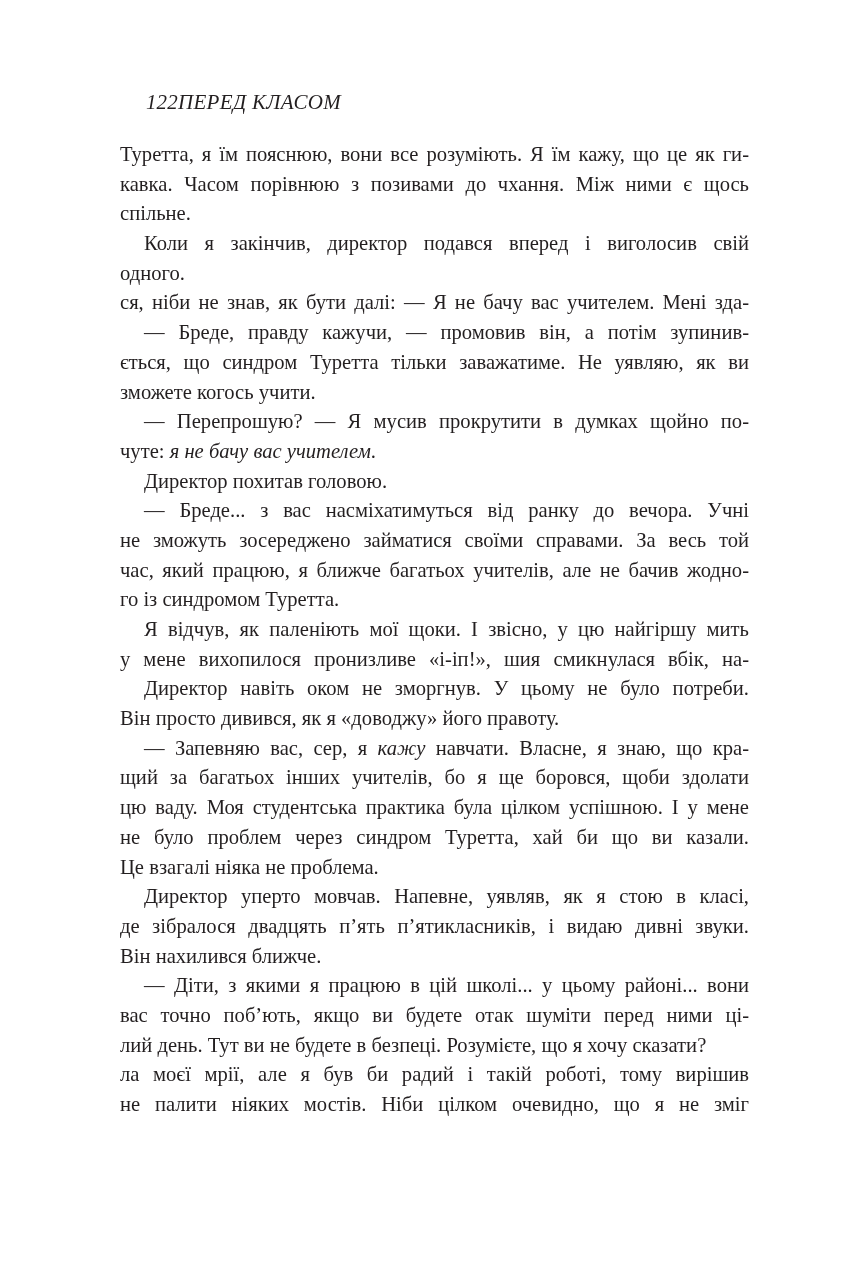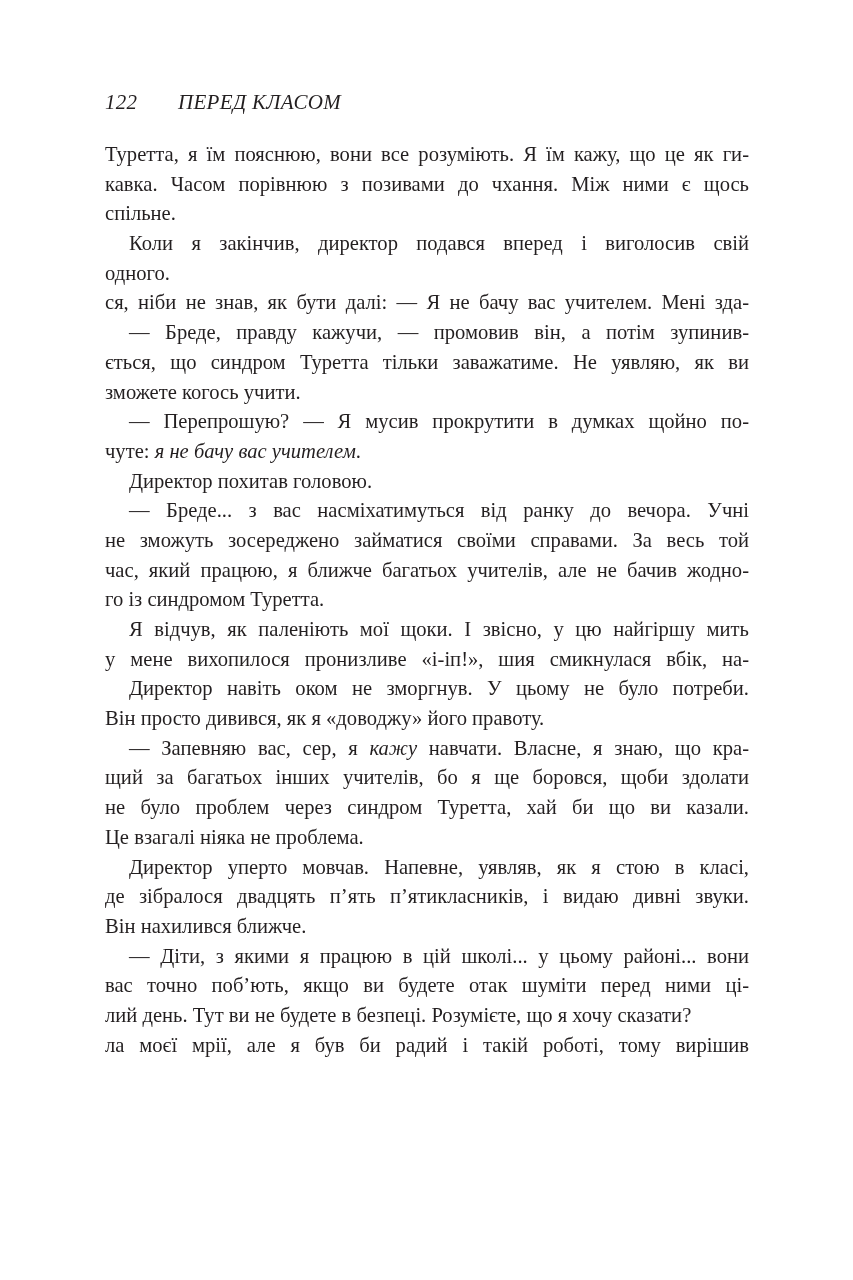--- a/index.html
+++ b/index.html
@@ -27,40 +27,42 @@
       left: 0;
       font-style: italic;
       font-size: 21px;
       line-height: 26px;
       letter-spacing: 0.2px;
       white-space: nowrap;
     }
     .running-head .folio {
       display: inline-block;
       width: 73px;
+      text-align: right;
     }
     .running-head .title {
       display: inline-block;
       letter-spacing: 0.3px;
     }
     .body-text {
       position: absolute;
       top: 140px;
       left: 0;
       width: 644px;
     }
     .line {
       display: block;
       height: 29.7px;
       line-height: 29.7px;
       font-size: 20.6px;
       white-space: nowrap;
       text-align: justify;
       text-align-last: justify;
       overflow: visible;
+      margin-left: 15px;
     }
     .line.indent {
       padding-left: 24px;
     }
     .line.last {
       text-align-last: left;
     }
     .line em {
       font-style: italic;
     }
@@ -89,23 +91,25 @@
     <span class="line indent"><span>— Бреде... з вас насміхатимуться від ранку до вечора. Учні</span></span>
     <span class="line"><span>не зможуть зосереджено займатися своїми справами. За весь той</span></span>
     <span class="line"><span>час, який працюю, я ближче багатьох учителів, але не бачив жодно-</span></span>
     <span class="line last"><span>го із синдромом Туретта.</span></span>
     <span class="line indent"><span>Я відчув, як паленіють мої щоки. І звісно, у цю найгіршу мить</span></span>
     <span class="line"><span>у мене вихопилося пронизливе «і-іп!», шия смикнулася вбік, на-</span></span>
     <span class="line indent"><span>Директор навіть оком не зморгнув. У цьому не було потреби.</span></span>
     <span class="line last"><span>Він просто дивився, як я «доводжу» його правоту.</span></span>
     <span class="line indent"><span>— Запевняю вас, сер, я </span><em>кажу</em><span> навчати. Власне, я знаю, що кра-</span></span>
     <span class="line"><span>щий за багатьох інших учителів, бо я ще боровся, щоби здолати</span></span>
+    <span class="line"><span>цю ваду. Моя студентська практика була цілком успішною. І у мене</span></span>
     <span class="line"><span>не було проблем через синдром Туретта, хай би що ви казали.</span></span>
     <span class="line last"><span>Це взагалі ніяка не проблема.</span></span>
     <span class="line indent"><span>Директор уперто мовчав. Напевне, уявляв, як я стою в класі,</span></span>
     <span class="line"><span>де зібралося двадцять п’ять п’ятикласників, і видаю дивні звуки.</span></span>
     <span class="line last"><span>Він нахилився ближче.</span></span>
     <span class="line indent"><span>— Діти, з якими я працюю в цій школі... у цьому районі... вони</span></span>
     <span class="line"><span>вас точно поб’ють, якщо ви будете отак шуміти перед ними ці-</span></span>
     <span class="line last"><span>лий день. Тут ви не будете в безпеці. Розумієте, що я хочу сказати?</span></span>
     <span class="line"><span>ла моєї мрії, але я був би радий і такій роботі, тому вирішив</span></span>
+    <span class="line"><span>не палити ніяких мостів. Ніби цілком очевидно, що я не зміг</span></span>
   </div>
 </div>
 
 </body></html>

